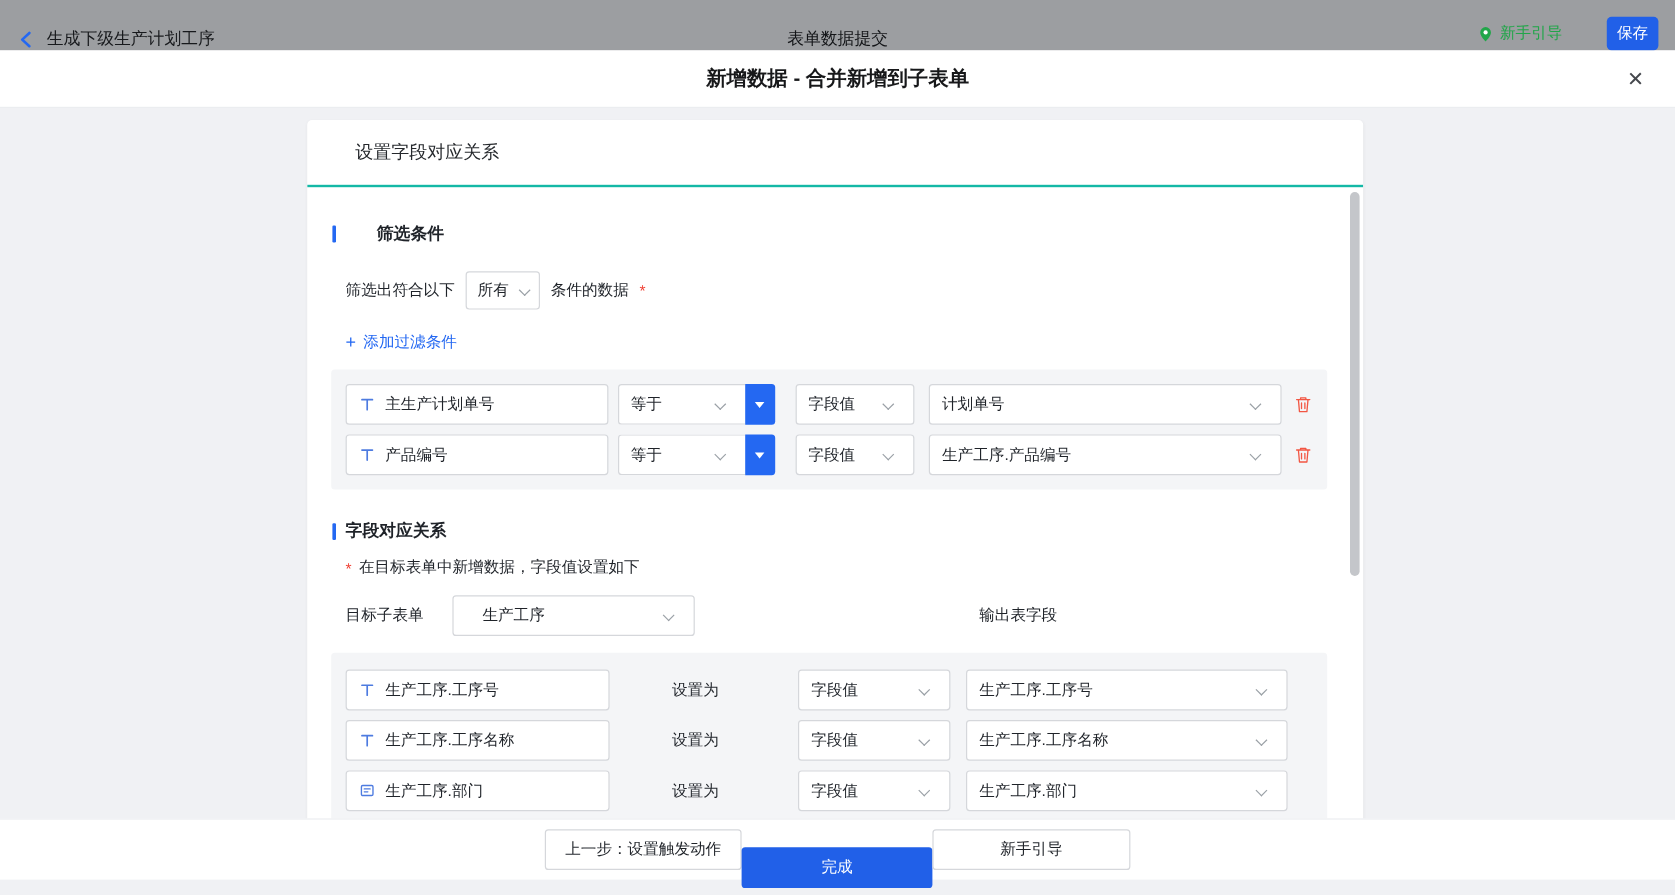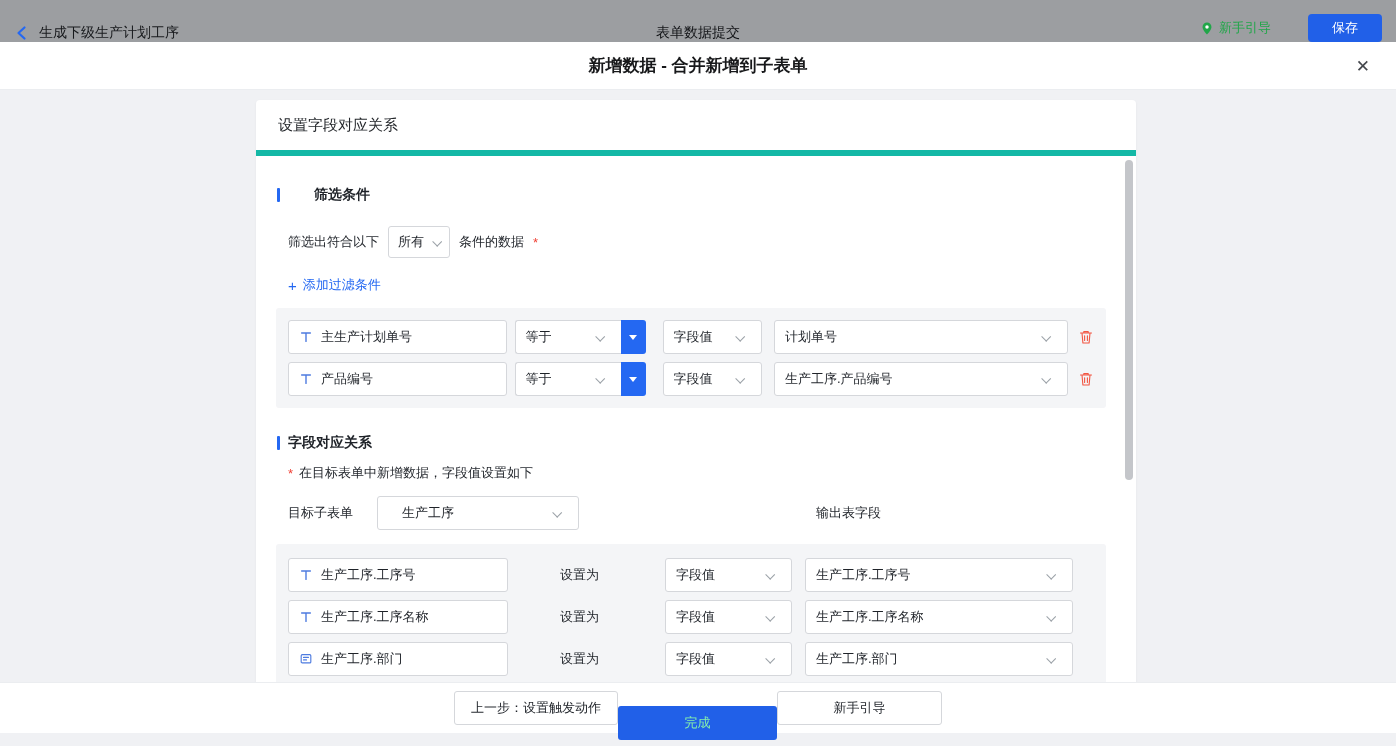--- a/index.html
+++ b/index.html
@@ -8,31 +8,31 @@
   .screen { position:relative; width:1396px; height:746px; background:#f0f1f4; overflow:hidden; margin:0 auto; }
 
   
   .topbar { position:absolute; top:0; left:0; right:0; height:42px; background:#9c9ea1; display:flex; align-items:flex-end; padding:0 14px; }
   .topbar-left { display:flex; align-items:center; gap:9px; cursor:pointer; }
   .back-label { font-size:14px; color:#17191c; }
   .topbar-title { position:absolute; left:50%; transform:translateX(-50%); font-size:14px; color:#121417; }
   .topbar-right { margin-left:auto; display:flex; align-items:center; gap:37px; }
   .guide { display:flex; align-items:center; gap:5px; cursor:pointer; }
   .guide-label { font-size:13px; color:#21a649; }
-  .save-btn { width:74px; height:28px; background:#2160e8; color:#fff; border:none; border-radius:4px; font-size:13px; cursor:pointer; font-family:inherit; }
+  .save-btn { width:43px; height:28px; background:#2160e8; color:#fff; border:none; border-radius:4px; font-size:13px; cursor:pointer; font-family:inherit; }
 
   
   .modal-header { position:absolute; top:42px; left:0; right:0; height:48px; background:#fff; border-bottom:1px solid #ebedf0; display:flex; align-items:center; justify-content:center; }
   .modal-title { font-size:17px; font-weight:600; color:#17181a; }
   .close-x { position:absolute; right:26px; top:50%; transform:translateY(-50%); font-size:17px; color:#45484d; cursor:pointer; line-height:1; }
 
   
   .content { position:absolute; top:90px; left:0; right:0; bottom:0; background:#f0f1f4; }
   .card { position:absolute; left:256px; top:10px; width:880px; height:592px; background:#fff; border-radius:4px; box-shadow:0 1px 3px rgba(0,0,0,.05); overflow:hidden; }
-  .card-header { height:56px; display:flex; align-items:center; padding:0 22px; font-size:15px; color:#25282c; border-bottom:6px solid #14b8a6; }
+  .card-header { height:56px; display:flex; align-items:center; padding:0 40px; font-size:15px; color:#25282c; border-bottom:2px solid #14b8a6; }
   .card-body { padding:0 32px; }
 
   .section-title { display:flex; align-items:center; gap:8px; margin-left:-11px; font-size:14px; font-weight:700; color:#1f2329; }
   .blue-bar { width:3px; height:14px; background:#2468f2; border-radius:1px; }
   .mt-30 { margin-top:30px;gap:34px; }
   .mt-26 { margin-top:26px; }
 
   .filter-line { margin-top:22px; display:flex; align-items:center; gap:9px; font-size:13px; color:#1f2329; }
   .req { color:#f04135; font-size:13px; }
   .mini-select { height:32px; min-width:56px; background:#fff; border:1px solid #d5d7db; border-radius:3px; display:flex; align-items:center; gap:9px; padding:0 9px; font-size:13px; color:#1f2329; cursor:pointer; }
@@ -72,21 +72,21 @@
   .m-value { width:268px; margin-left:13px; }
 
   
   .scroll-thumb { position:absolute; left:1125px; top:70px; width:8px; height:320px; background:#c4c6ca; border-radius:4px; cursor:pointer; }
 
   
   .footer { position:absolute; left:0; right:0; bottom:13px; height:51px; background:#fff; border-top:1px solid #ebedf0; display:flex; align-items:center; justify-content:center; z-index:10; }
   .btn { height:34px; border-radius:3px; font-size:13px; display:flex; align-items:center; justify-content:center; cursor:pointer; font-family:inherit; }
   .btn-plain { background:#fff; border:1px solid #d5d7db; color:#1f2329; }
   .btn-prev { width:164px; }
-  .btn-done { width:159px; background:#2160e8; color:#86efac; border:none;margin-top:30px; }
+  .btn-done { width:159px; background:#2160e8; color:#ffffff; border:none;margin-top:30px; }
   .btn-other { width:165px; }
 </style>
 </head>
 <body>
 
 <div class="screen">
 
   <div class="topbar">
     <div class="topbar-left">
       <svg width="16" height="16" viewBox="0 0 16 16">

